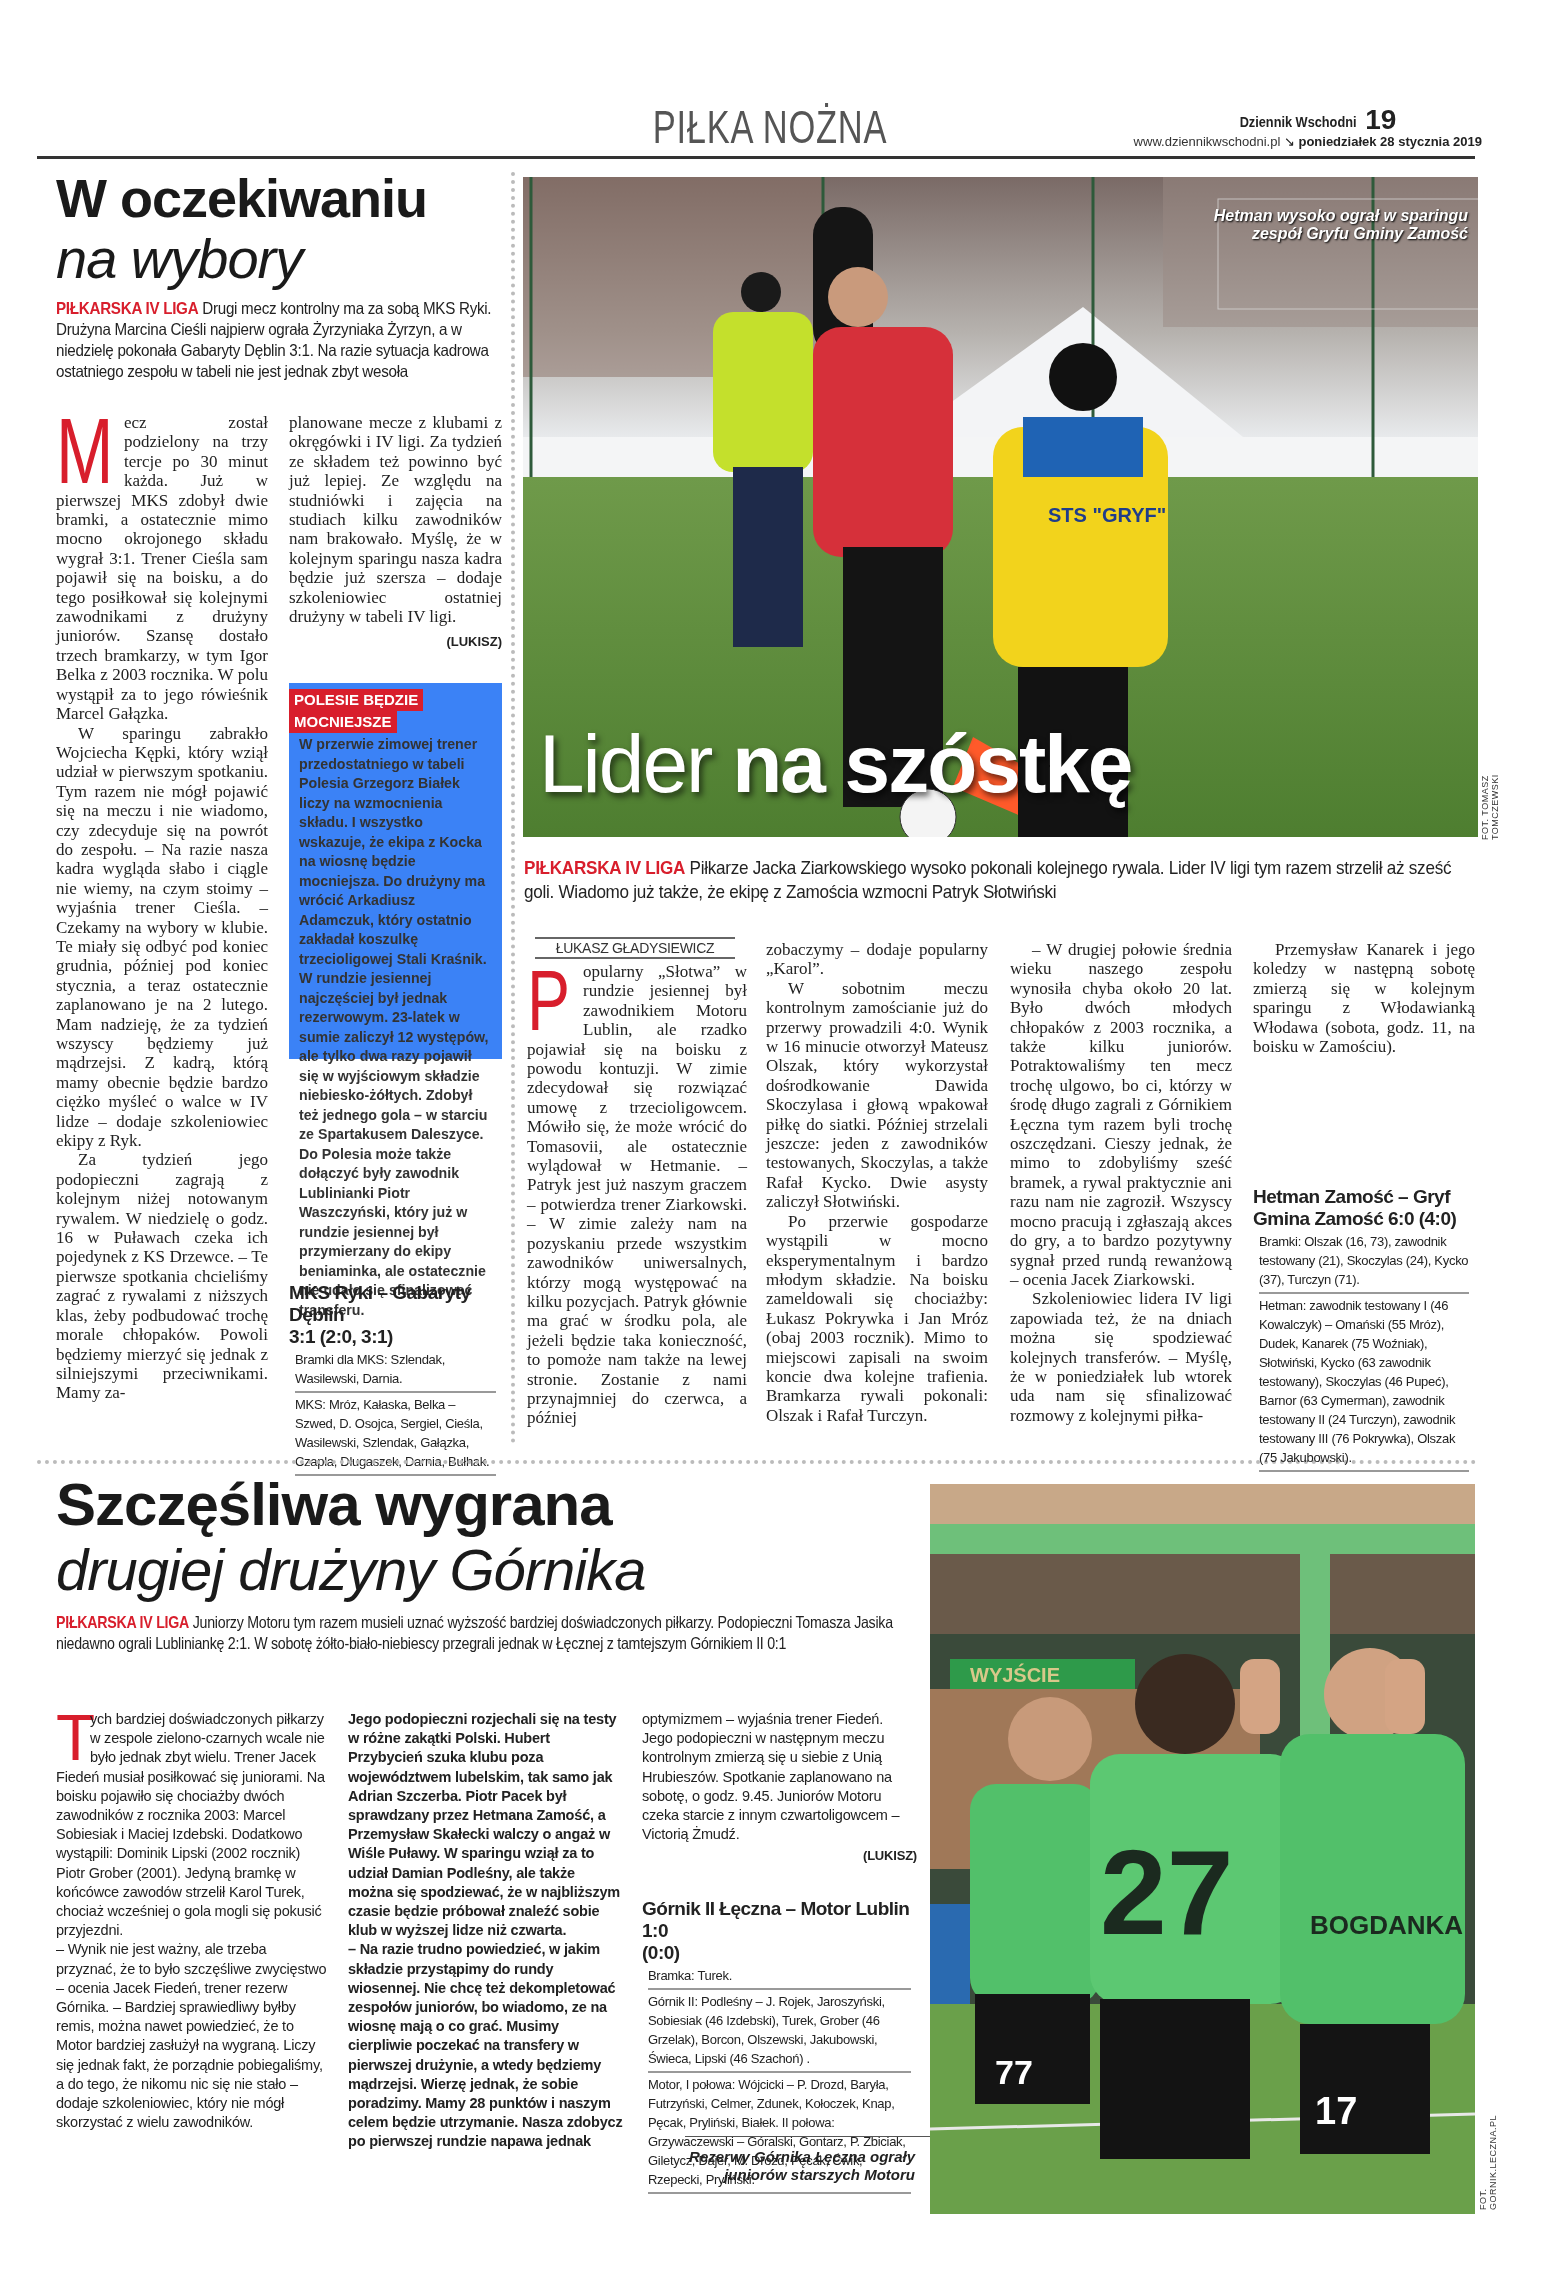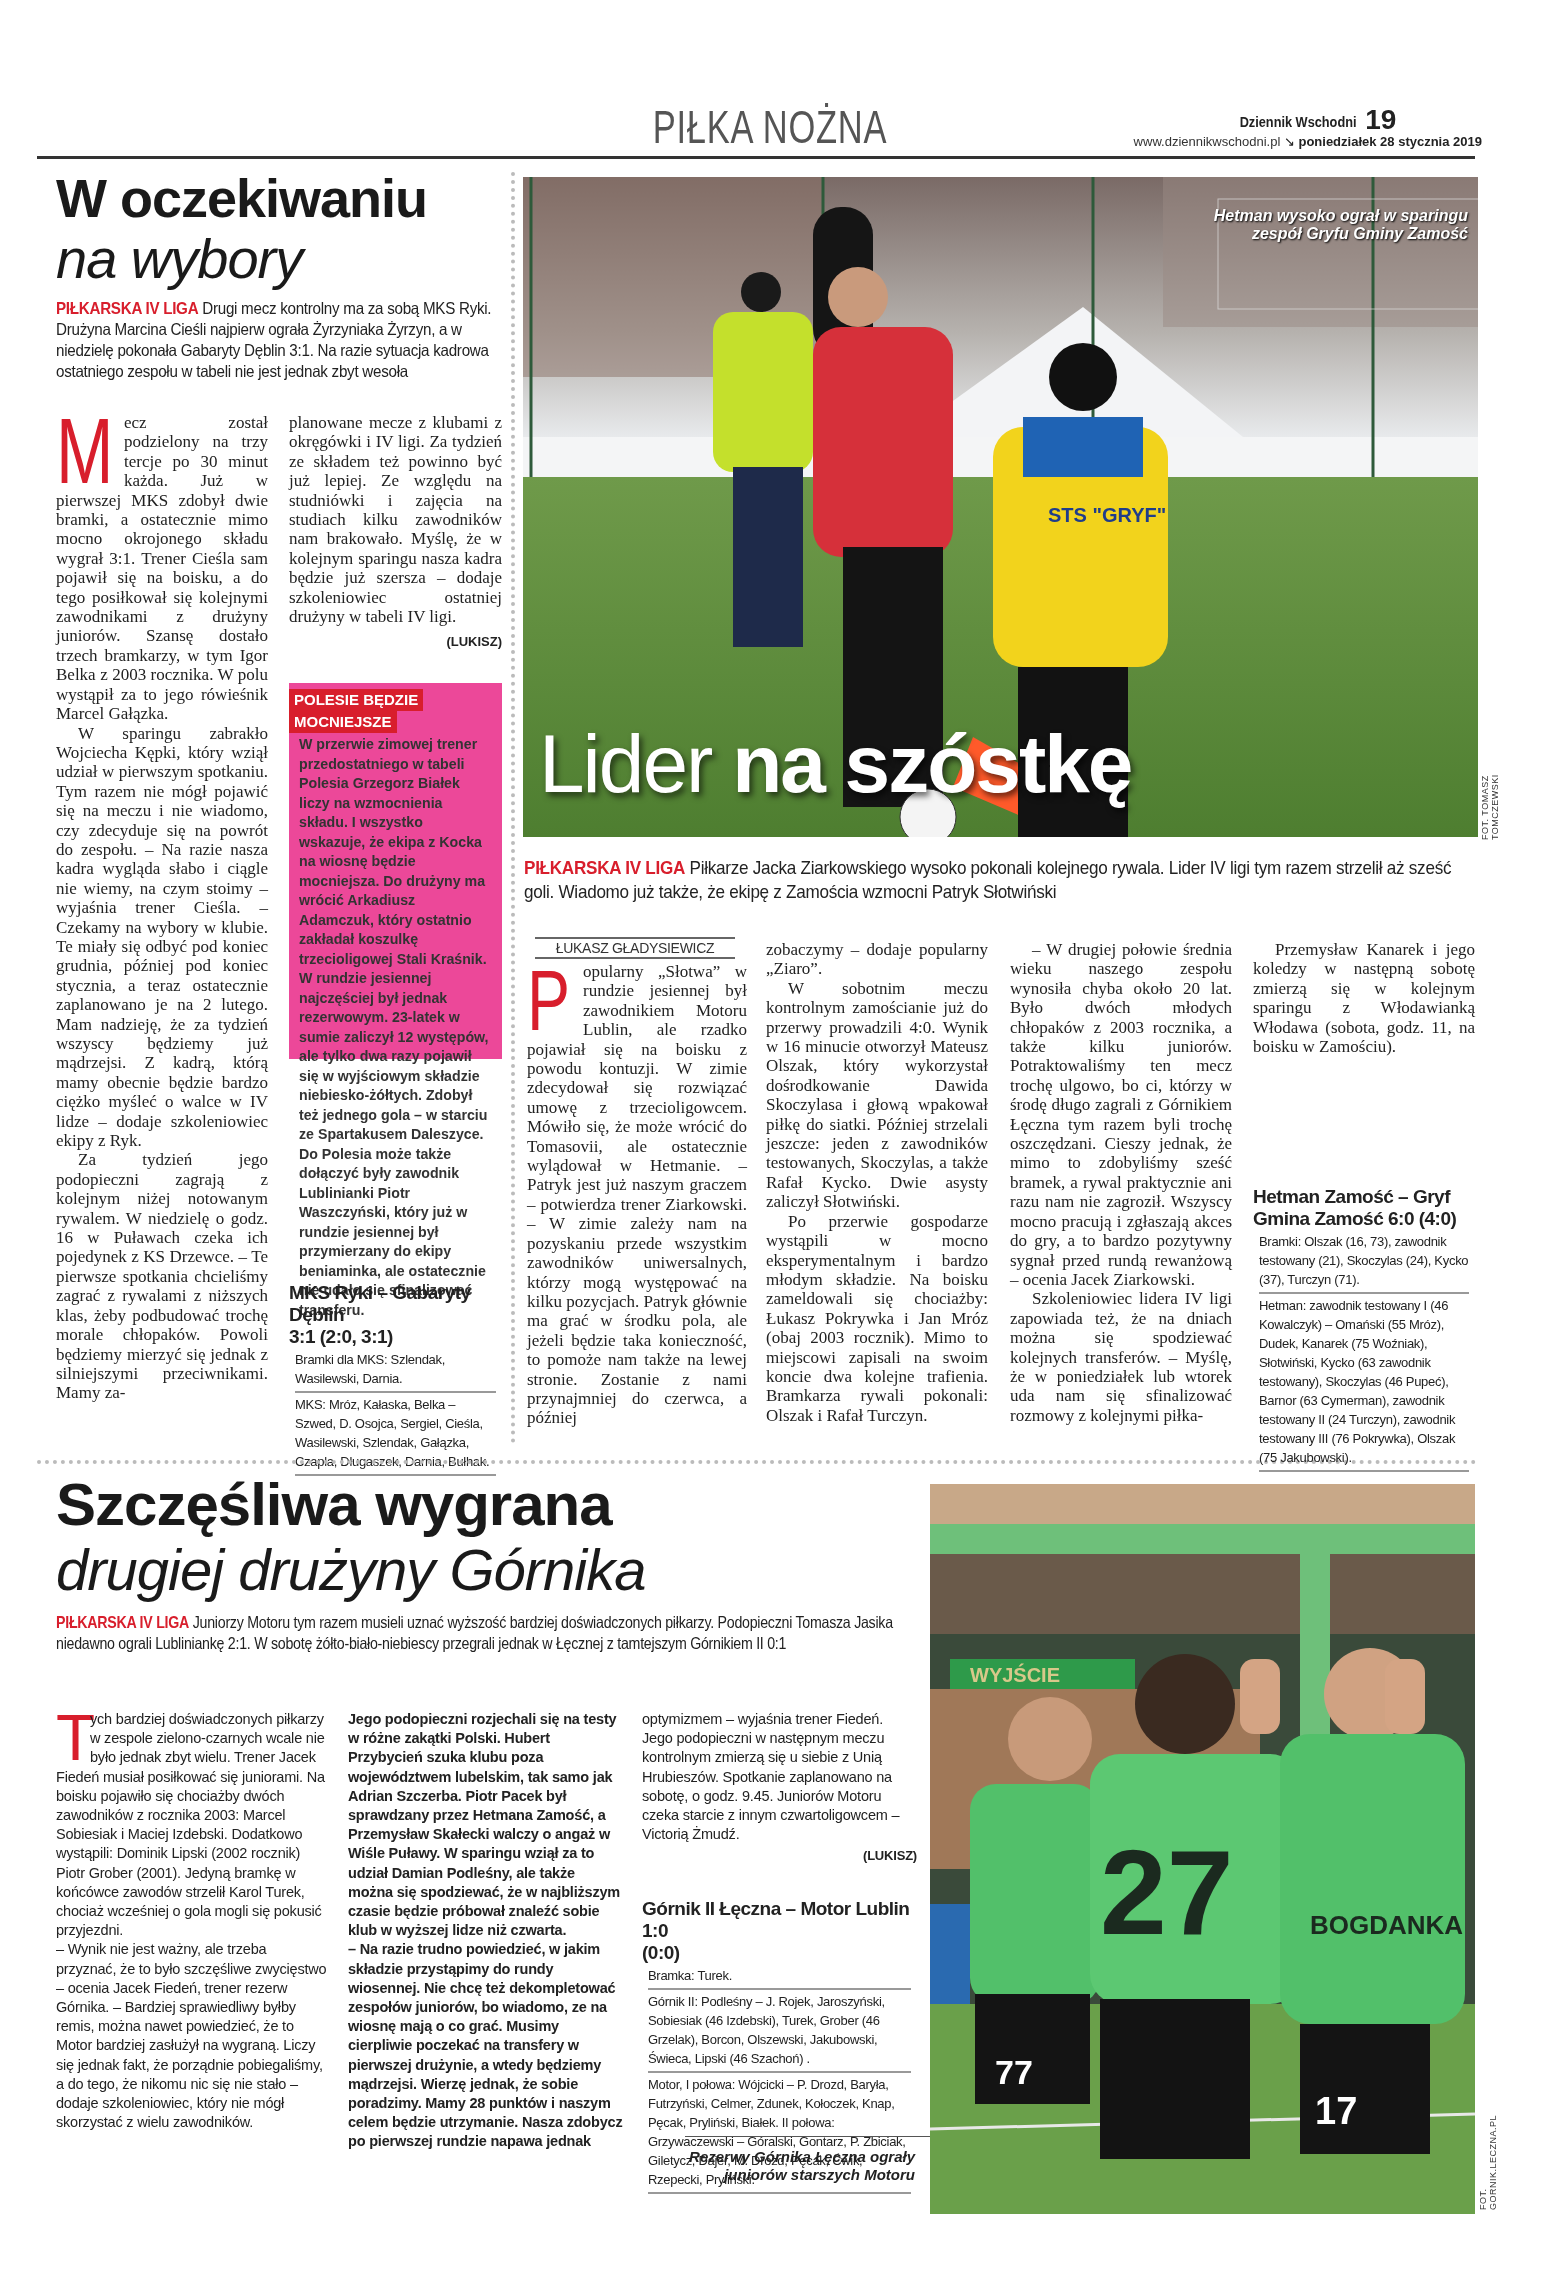--- a/index.html
+++ b/index.html
@@ -26,21 +26,21 @@
   .lead { font-family: "Liberation Sans", sans-serif; font-size: 17px; line-height: 21px; color: #222; letter-spacing: -0.3px; }
   .kicker { color: #d81e2c; font-weight: bold; }
 
   .col { font-family: "Liberation Serif", serif; font-size: 17px; line-height: 19.4px; text-align: justify; color: #222; hyphens: manual; }
   .col p { text-indent: 22px; }
   .col p.noind { text-indent: 0; }
   .dropcap { float: left; font-family: "Liberation Sans", sans-serif; font-weight: 300; color: #d81e2c; font-size: 92px; line-height: 72px; margin: 2px 8px 0 0; transform: scaleX(0.75); transform-origin: left top; width: 60px; }
   .dropcap.p { font-size: 86px; width: 48px; }
   .byline-sign { text-align: right; font-family: "Liberation Sans", sans-serif; font-weight: bold; font-size: 13px; margin-top: 6px; }
 
-  .sidebar { background: #ec4899; padding: 6px 10px 10px 10px; font-family: "Liberation Sans", sans-serif; font-weight: bold; font-size: 14.2px; line-height: 19.5px; color: #333; }
+  .sidebar { background: #3b82f6; padding: 6px 10px 10px 10px; font-family: "Liberation Sans", sans-serif; font-weight: bold; font-size: 14.2px; line-height: 19.5px; color: #333; }
   .sidebar-tag { display: inline-block; background: #d81e2c; color: #fff; font-family: "Liberation Sans", sans-serif; font-weight: bold; font-size: 15px; line-height: 18px; padding: 2px 5px; margin-left: -10px; }
   .sidebar-tag2 { margin-top: 0; }
 
   .result-title { font-family: "Liberation Sans", sans-serif; font-weight: bold; font-size: 19px; line-height: 22px; color: #222; letter-spacing: -0.5px; }
   .result-box { font-family: "Liberation Sans", sans-serif; font-size: 13px; line-height: 19px; color: #222; padding: 0 6px; letter-spacing: -0.3px; }
   .result-box .row { border-bottom: 2px solid #999; padding: 2px 0 3px 0; }
   .result-box b { font-weight: normal; }
 
   .photo { overflow: hidden; }
   .caption-over { font-family: "Liberation Sans", sans-serif; font-weight: bold; font-style: italic; color: #fff; text-align: right; font-size: 16px; line-height: 18px; text-shadow: 1px 1px 2px #000; }
@@ -176,21 +176,21 @@
 <div class="abs" style="left:535px; top:937px; width:200px;">
   <div class="byline">ŁUKASZ GŁADYSIEWICZ</div>
 </div>
 
 <div class="abs col" style="left:527px; top:962px; width:220px;">
   <span class="dropcap p">P</span>
   <p class="noind">opularny „Słotwa” w rundzie jesiennej był zawodnikiem Motoru Lublin, ale rzadko pojawiał się na boisku z powodu kontuzji. W zimie zdecydował się rozwiązać umowę z trzecioligowcem. Mówiło się, że może wrócić do Tomasovii, ale ostatecznie wylądował w Hetmanie. – Patryk jest już naszym graczem – potwierdza trener Ziarkowski. – W zimie zależy nam na pozyskaniu przede wszystkim zawodników uniwersalnych, którzy mogą występować na kilku pozycjach. Patryk głównie ma grać w środku pola, ale jeżeli będzie taka konieczność, to pomoże nam także na lewej stronie. Zostanie z nami przynajmniej do czerwca, a później</p>
 </div>
 
 <div class="abs col" style="left:766px; top:940px; width:222px;">
-  <p class="noind">zobaczymy – dodaje popularny „Ziaro”.</p>
+  <p class="noind">zobaczymy – dodaje popularny „Karol”.</p>
   <p>W sobotnim meczu kontrolnym zamościanie już do przerwy prowadzili 4:0. Wynik w 16 minucie otworzył Mateusz Olszak, który wykorzystał dośrodkowanie Dawida Skoczylasa i głową wpakował piłkę do siatki. Później strzelali jeszcze: jeden z zawodników testowanych, Skoczylas, a także Rafał Kycko. Dwie asysty zaliczył Słotwiński.</p>
   <p>Po przerwie gospodarze wystąpili w mocno eksperymentalnym i bardzo młodym składzie. Na boisku zameldowali się chociażby: Łukasz Pokrywka i Jan Mróz (obaj 2003 rocznik). Mimo to miejscowi zapisali na swoim koncie dwa kolejne trafienia. Bramkarza rywali pokonali: Olszak i Rafał Turczyn.</p>
 </div>
 
 <div class="abs col" style="left:1010px; top:940px; width:222px;">
   <p>– W drugiej połowie średnia wieku naszego zespołu wynosiła chyba około 20 lat. Było dwóch młodych chłopaków z 2003 rocznika, a także kilku juniorów. Potraktowaliśmy ten mecz trochę ulgowo, bo ci, którzy w środę długo zagrali z Górnikiem Łęczna tym razem byli trochę oszczędzani. Cieszy jednak, że mimo to zdobyliśmy sześć bramek, a rywal praktycznie ani razu nam nie zagroził. Wszyscy mocno pracują i zgłaszają akces do gry, a to bardzo pozytywny sygnał przed rundą rewanżową – ocenia Jacek Ziarkowski.</p>
   <p>Szkoleniowiec lidera IV ligi zapowiada też, że na dniach można się spodziewać kolejnych transferów. – Myślę, że w poniedziałek lub wtorek uda nam się sfinalizować rozmowy z kolejnymi piłka-</p>
 </div>
 
 <div class="abs col" style="left:1253px; top:940px; width:222px;">

